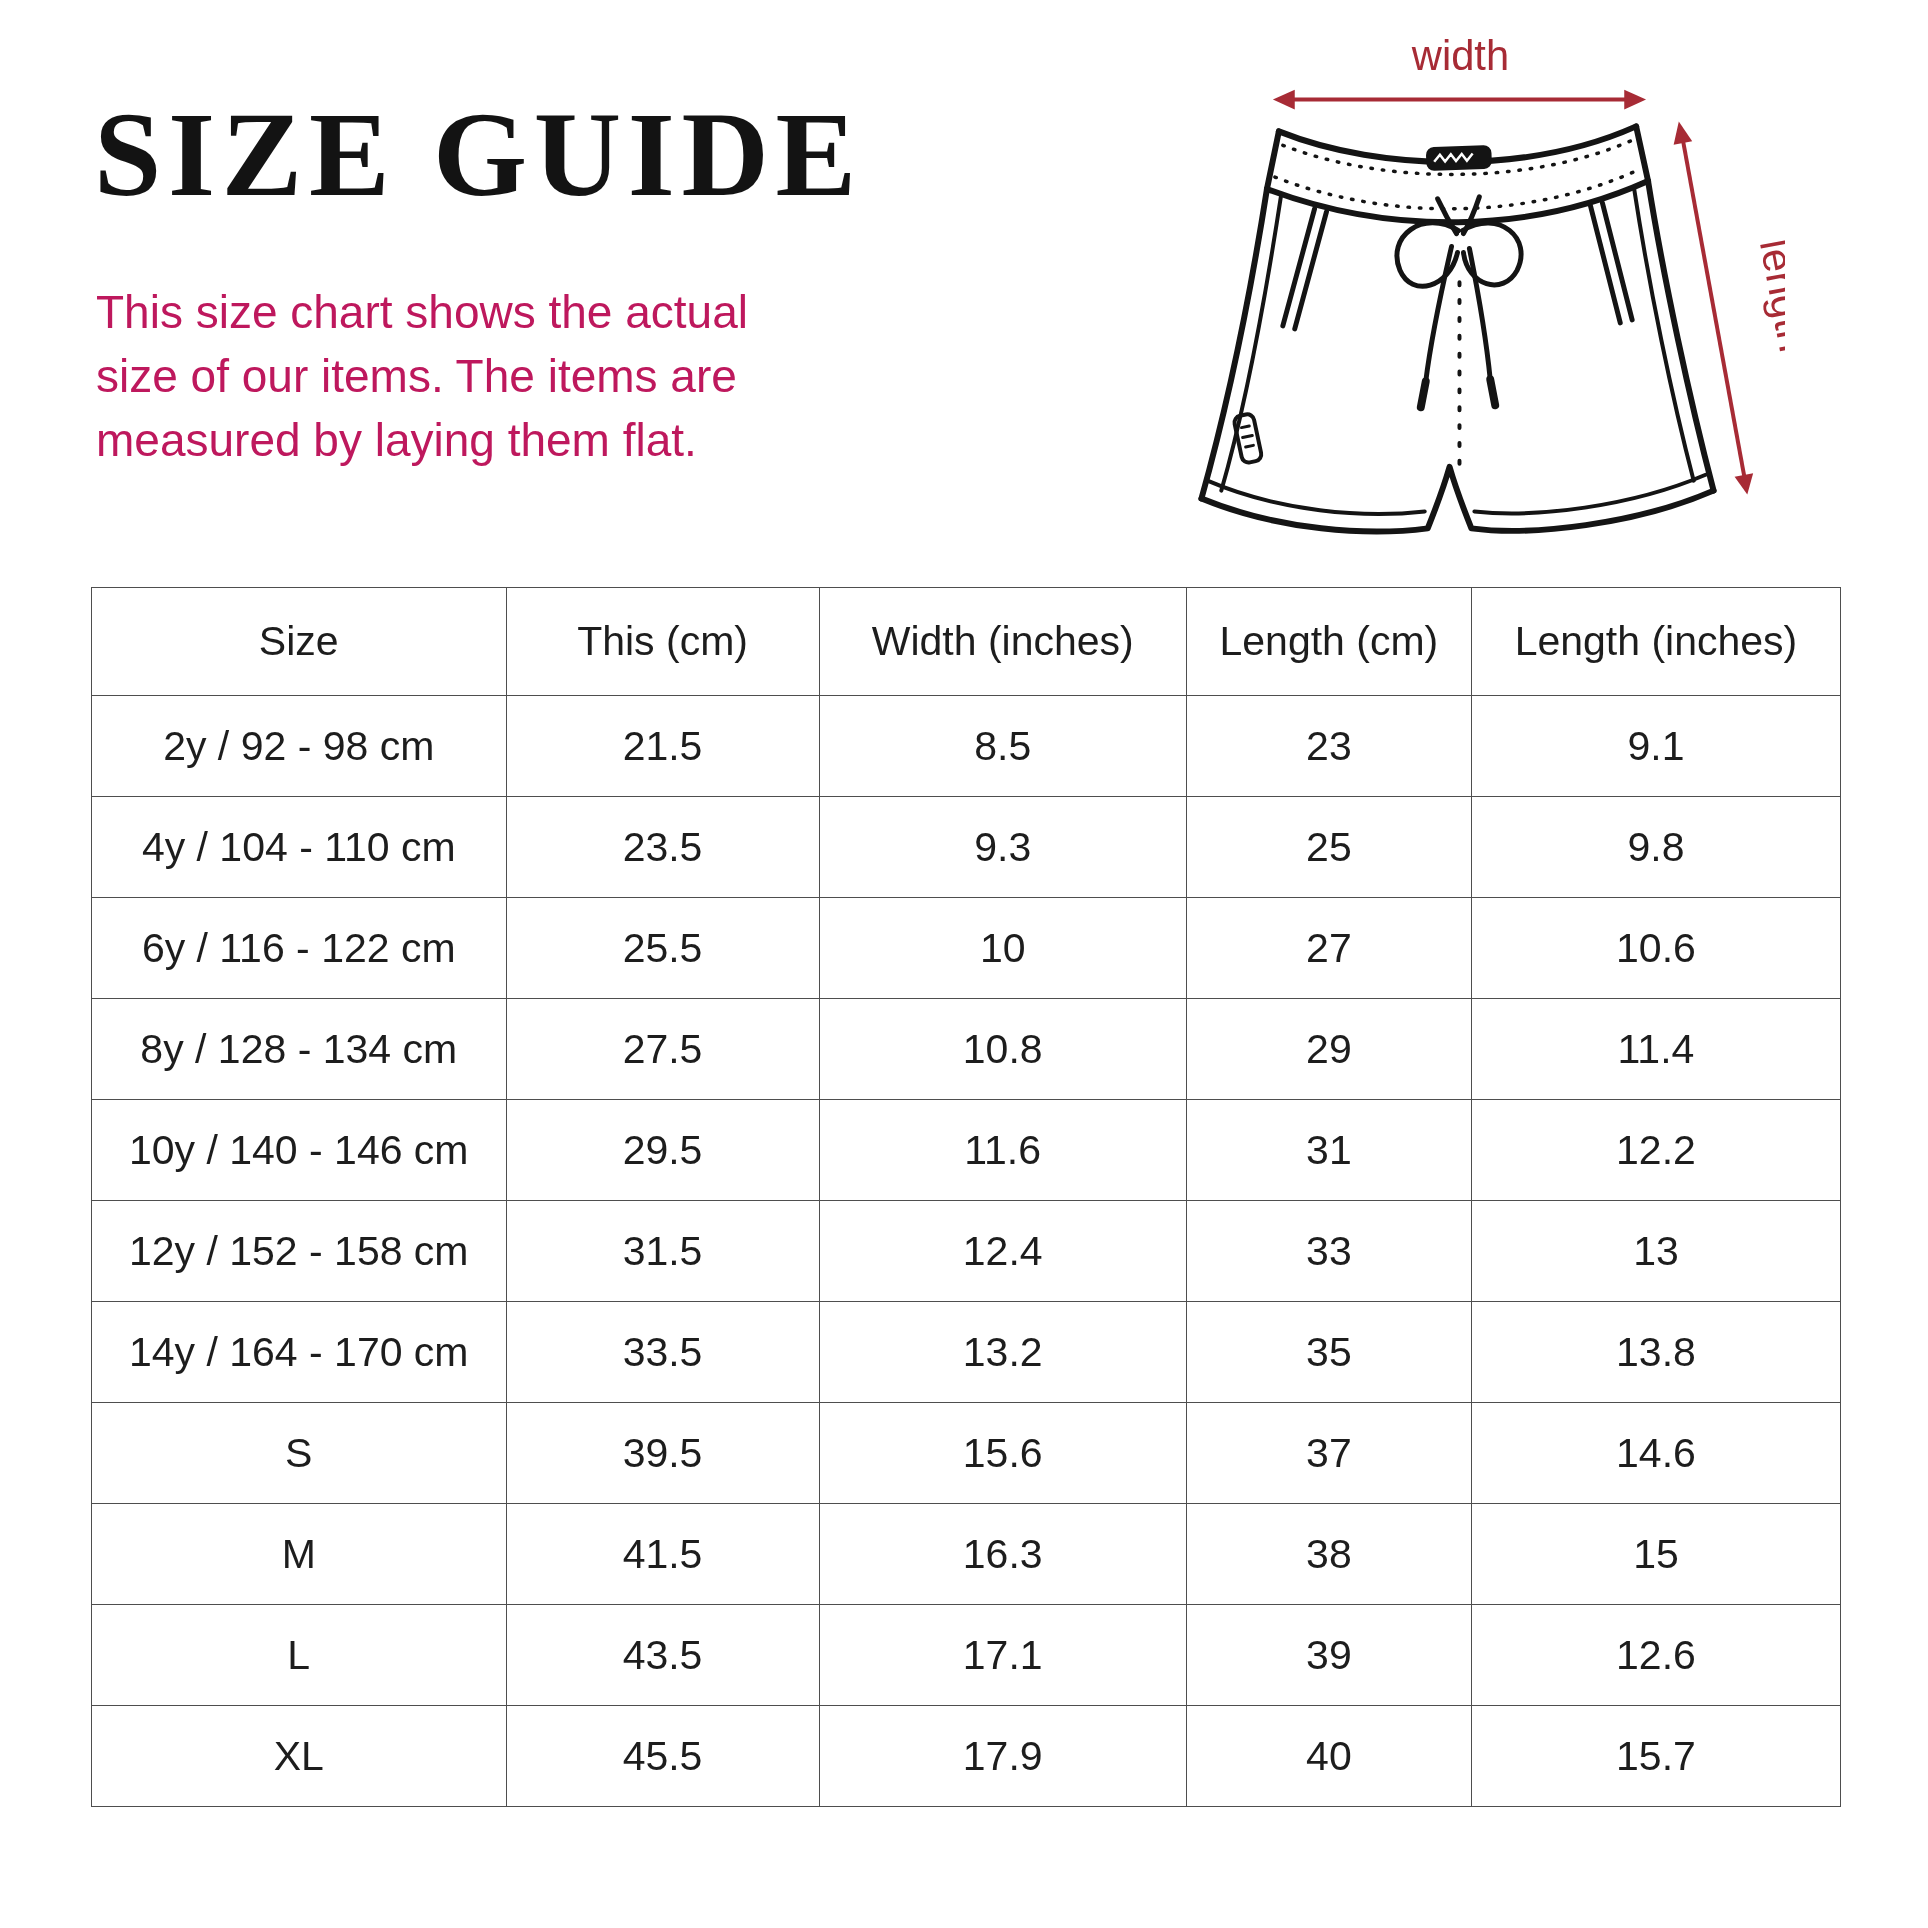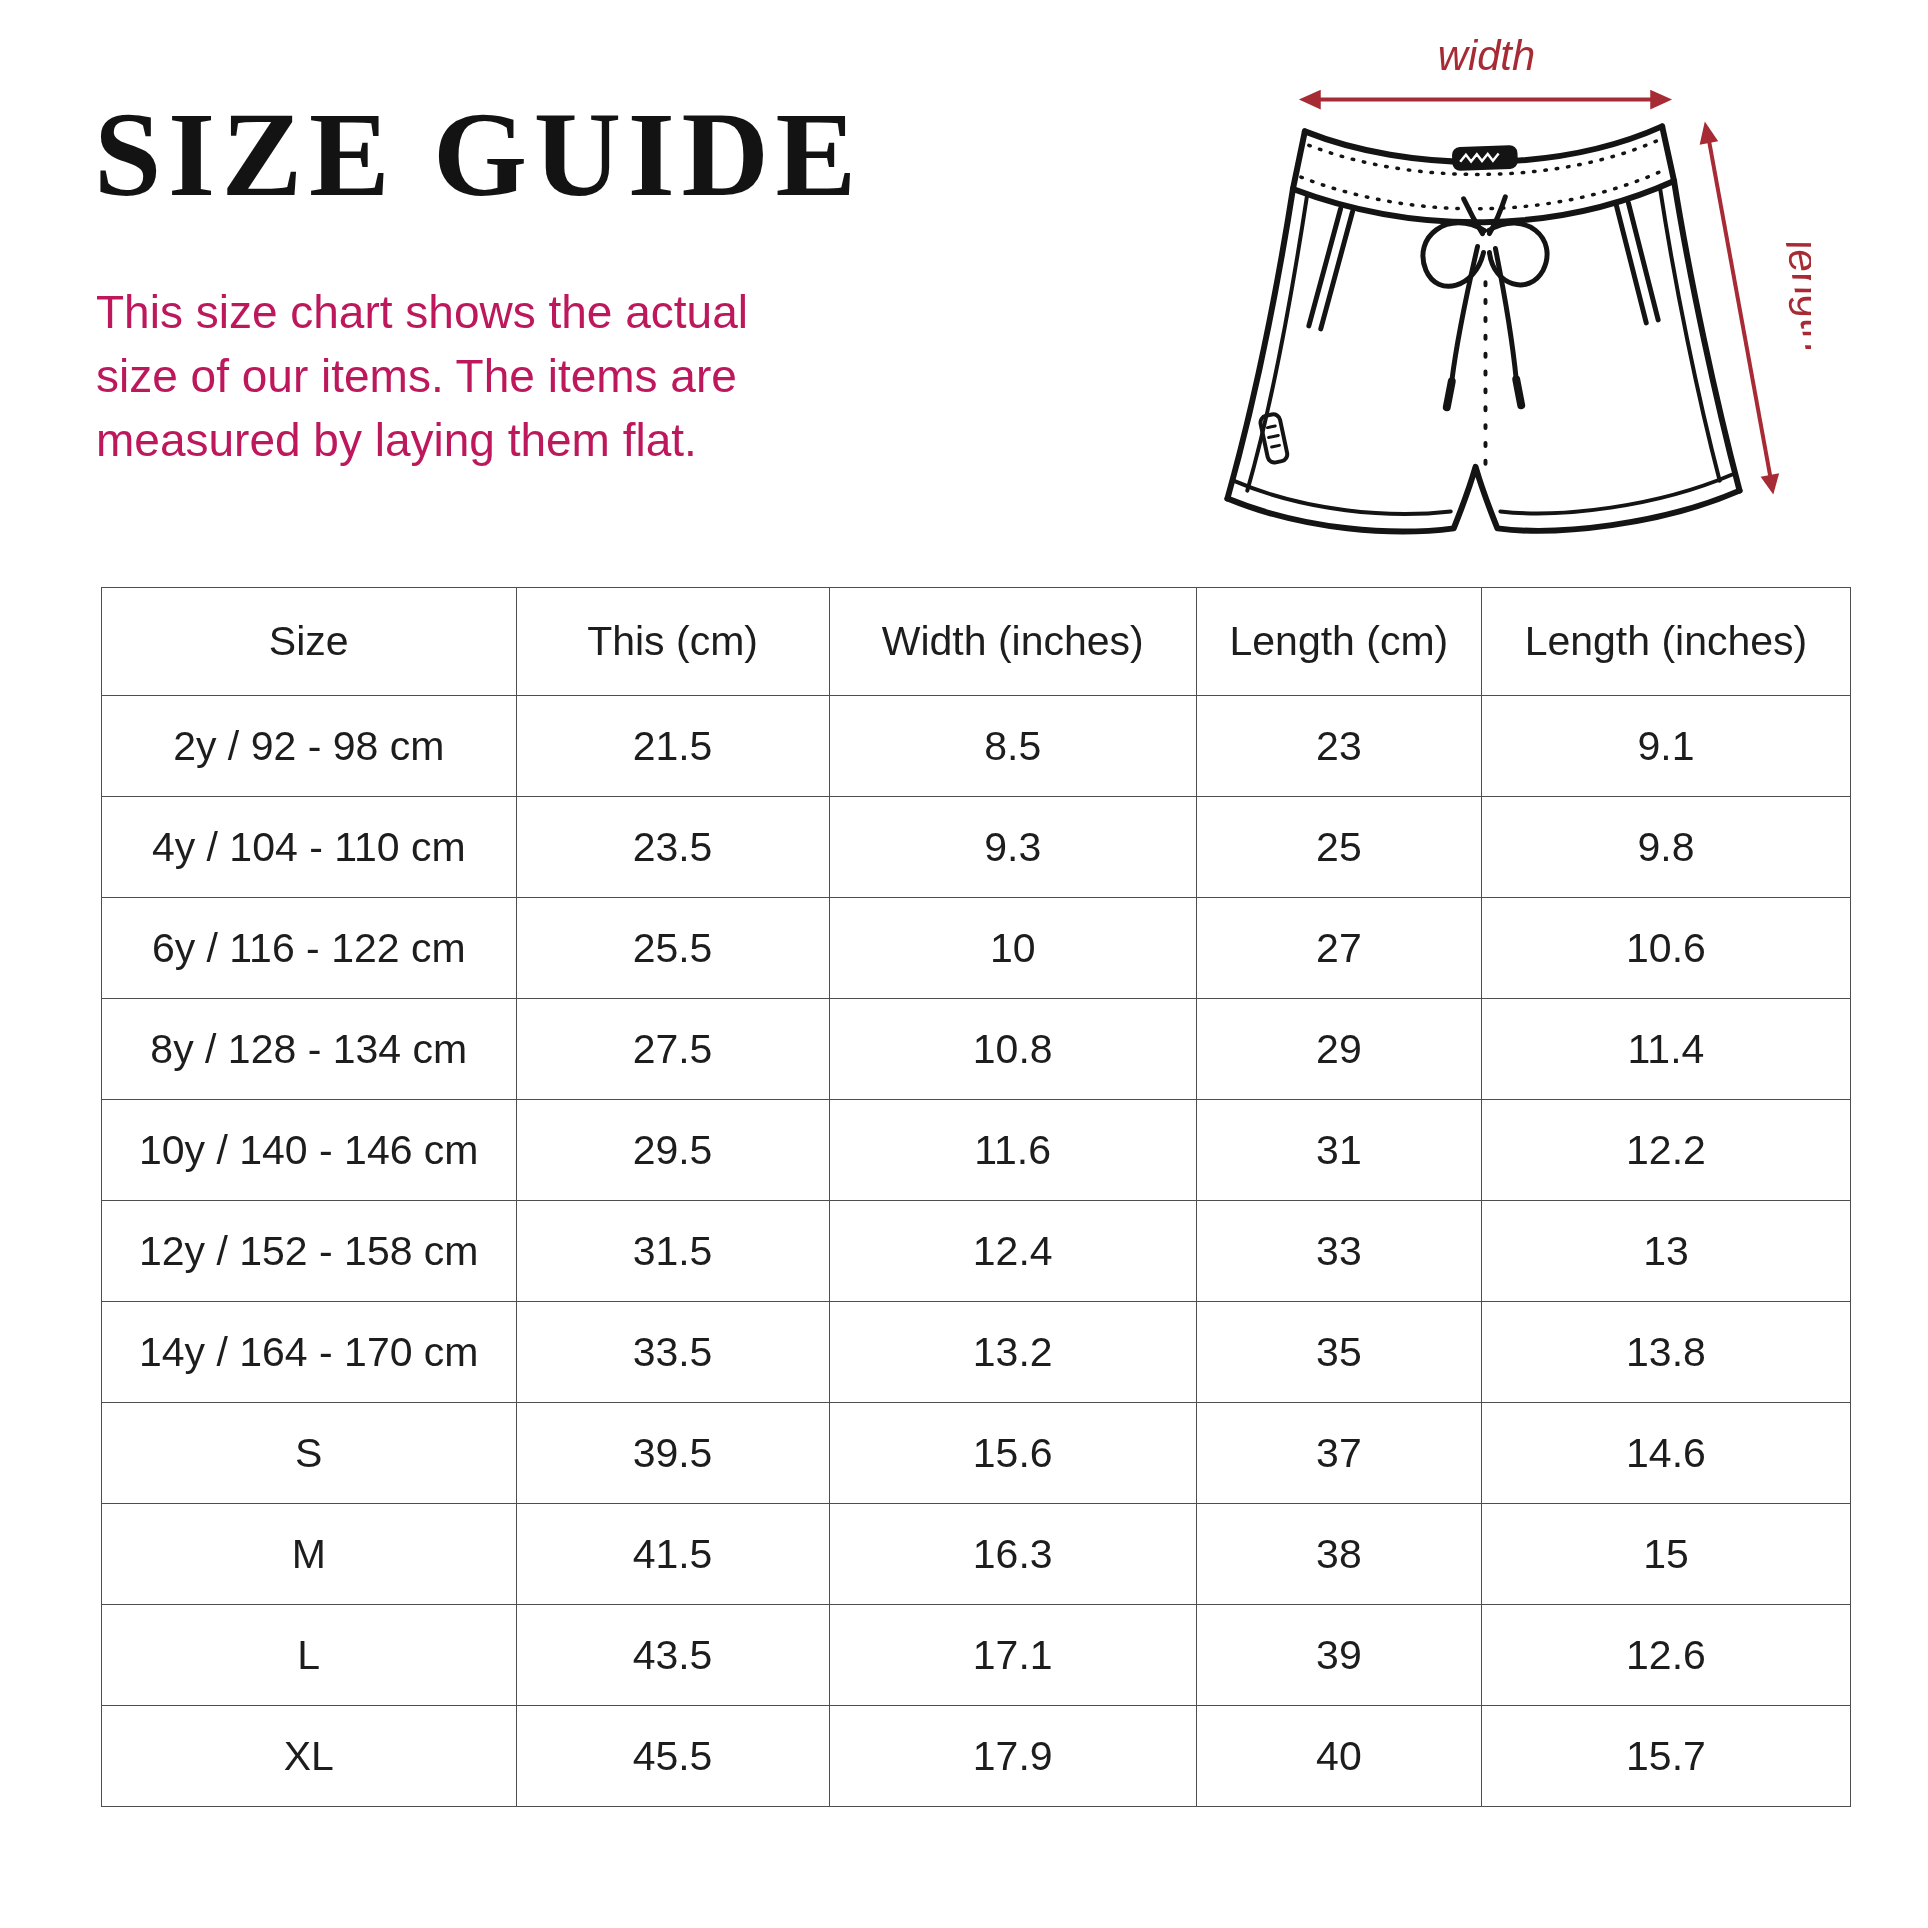--- a/index.html
+++ b/index.html
@@ -13,28 +13,28 @@
     font-family:"Liberation Serif", serif;
     font-size:121px; line-height:1; font-weight:700;
     letter-spacing:6.6px; color:#131313; white-space:nowrap;
   }
   .desc {
     position:absolute; left:96px; top:280px;
     font-size:46px; line-height:64px; color:#be185d;
   }
   .desc .line { display:block; }
   .illustration {
-    position:absolute; left:1156px; top:32px;
-    width:655px; height:556px;font-style:italic;
+    position:absolute; left:1130px; top:32px;
+    width:655px; height:556px;
   }
   .illustration svg { width:100%; height:100%; }
   table.size-table {
     position:absolute; left:91px; top:587px; width:1750px;
     border-collapse:collapse; table-layout:fixed;
-    text-align:center; font-size:41px; color:#1d1d1d;margin-left:10px;
+    text-align:center; font-size:41px; color:#1d1d1d;
   }
   table.size-table th, table.size-table td {
     border:1.9px solid #4e4e4e; font-weight:400; padding:0;
     overflow:hidden; white-space:nowrap;
   }
   table.size-table thead tr { height:108px; }
   table.size-table tbody tr { height:101px; }
   .ink { stroke:#141414; fill:none; stroke-linecap:round; stroke-linejoin:round; }
   .red-line { stroke:#a72b35; fill:none; }
   .red-fill { fill:#a72b35; }

